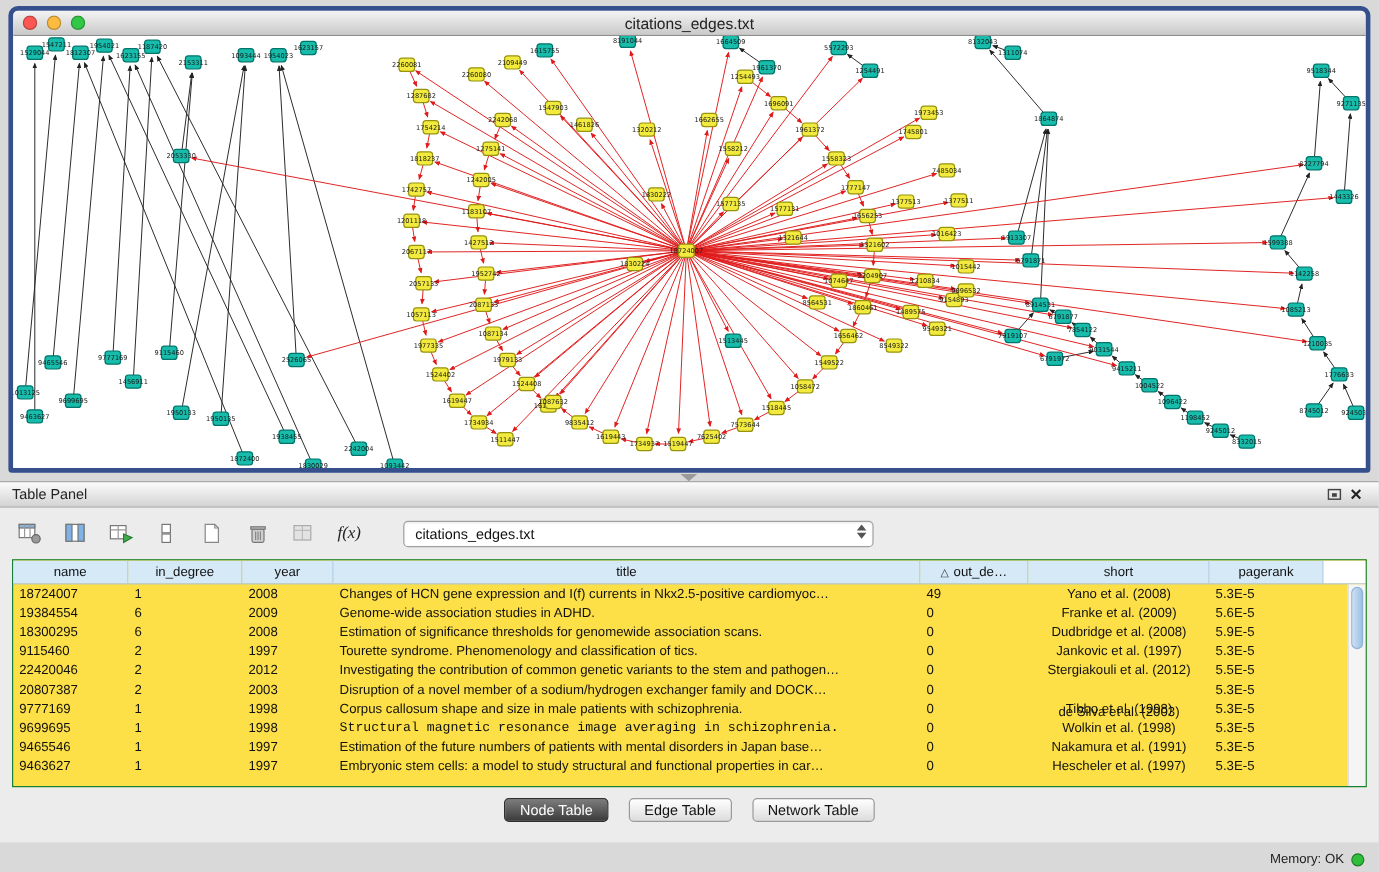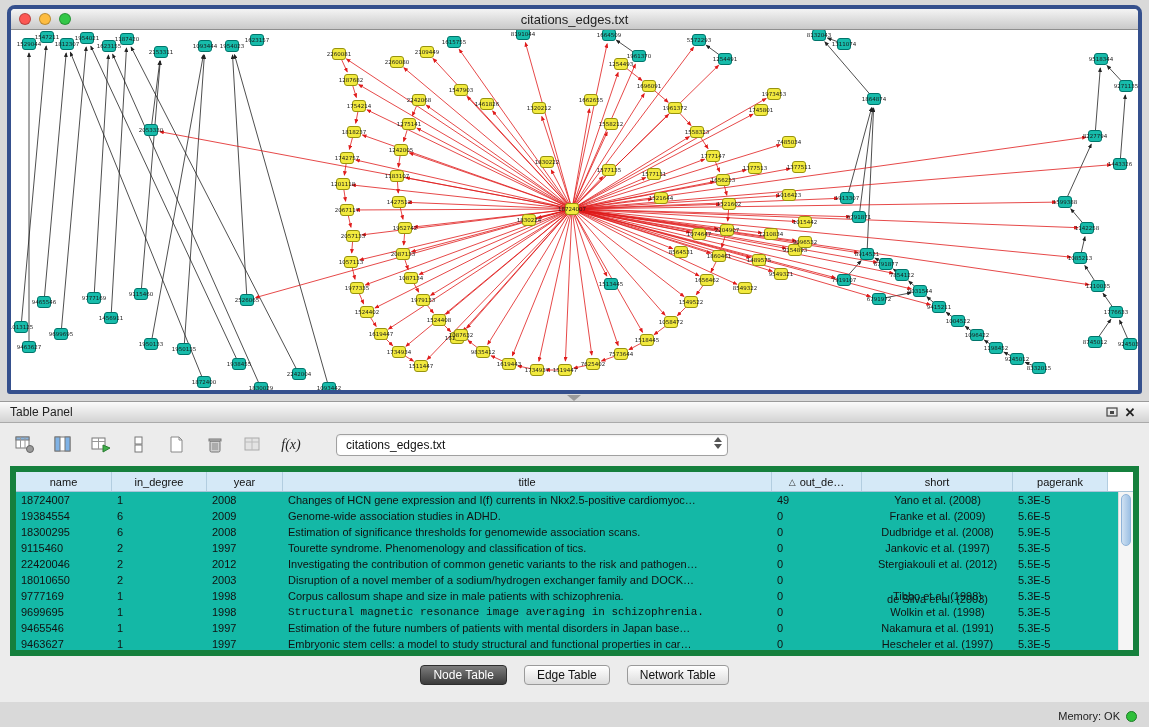--- a/index.html
+++ b/index.html
@@ -40,21 +40,21 @@
   .fx { font-style:italic; font-family:"Liberation Serif", serif; font-size:14px; color:#222; }
   .combo { margin-left:20px; width:392px; height:22px; background:#fff; border:1px solid #a0a0a0;
     border-radius:4px; position:relative; display:flex; align-items:center; padding-left:9px;
     font-size:12px; color:#111; box-shadow:inset 0 1px 2px rgba(0,0,0,0.08); }
   .combo-arrows { position:absolute; right:5px; top:2px; display:flex; flex-direction:column; gap:2px; }
   .combo-arrows .up { width:0; height:0; border-left:4px solid transparent; border-right:4px solid transparent;
     border-bottom:5px solid #555; }
   .combo-arrows .down { width:0; height:0; border-left:4px solid transparent; border-right:4px solid transparent;
     border-top:5px solid #555; }
 
-  .table-wrap { margin:8px 10px 0 10px; height:190px; background:#14b8a6; border:6px solid #15803d;
+  .table-wrap { margin:8px 10px 0 10px; height:190px; background:#fde047; border:1px solid #15803d;
     position:relative; overflow:hidden; }
   .thead { display:flex; height:20px; border-bottom:1px solid #a9c4d8; }
   .th { background:#d5e9f7; border-right:1px solid #b2cde0; display:flex; align-items:center;
     justify-content:center; font-size:11px; color:#111; gap:4px; overflow:hidden; white-space:nowrap; }
   .th.filler { background:#fff; border-right:none; flex:1; }
   .sort-glyph { font-size:9px; color:#333; }
   .tbody { position:absolute; top:20px; left:0; right:15px; bottom:0; overflow:hidden; }
   .tr { display:flex; height:16px; align-items:center; }
   .td { font-size:11px; color:#111; padding:0 5px; white-space:nowrap; overflow:hidden; }
   .vscroll { position:absolute; right:0; top:20px; bottom:0; width:15px; background:#f5f5f5;
@@ -695,27 +695,27 @@
             <div class="td" style="width: 76px; text-align: left;">1997</div>
             <div class="td" style="width: 489px; text-align: left;">Tourette syndrome. Phenomenology and classification of tics.</div>
             <div class="td" style="width: 90px; text-align: left;">0</div>
             <div class="td" style="width: 151px; text-align: center;">Jankovic et al. (1997)</div>
             <div class="td" style="width: 95px; text-align: left;">5.3E-5</div>
           </div>
           <div class="tr">
             <div class="td" style="width: 96px; text-align: left;">22420046</div>
             <div class="td" style="width: 95px; text-align: left;">2</div>
             <div class="td" style="width: 76px; text-align: left;">2012</div>
-            <div class="td" style="width: 489px; text-align: left;">Investigating the contribution of common genetic variants to the risk and pathogen…</div>
+            <div class="td" style="width: 489px; text-align: left;">Investigating the contribution of common genetic variants to the stem and pathogen…</div>
             <div class="td" style="width: 90px; text-align: left;">0</div>
             <div class="td" style="width: 151px; text-align: center;">Stergiakouli et al. (2012)</div>
             <div class="td" style="width: 95px; text-align: left;">5.5E-5</div>
           </div>
           <div class="tr">
-            <div class="td" style="width: 96px; text-align: left;">18010650</div>
+            <div class="td" style="width: 96px; text-align: left;">20807387</div>
             <div class="td" style="width: 95px; text-align: left;">2</div>
             <div class="td" style="width: 76px; text-align: left;">2003</div>
             <div class="td" style="width: 489px; text-align: left;">Disruption of a novel member of a sodium/hydrogen exchanger family and DOCK…</div>
             <div class="td" style="width: 90px; text-align: left;">0</div>
             <div class="td" style="width: 151px; text-align: center; margin-top: 37px;">de Silva et al. (2003)</div>
             <div class="td" style="width: 95px; text-align: left;">5.3E-5</div>
           </div>
           <div class="tr">
             <div class="td" style="width: 96px; text-align: left;">9777169</div>
             <div class="td" style="width: 95px; text-align: left;">1</div>

